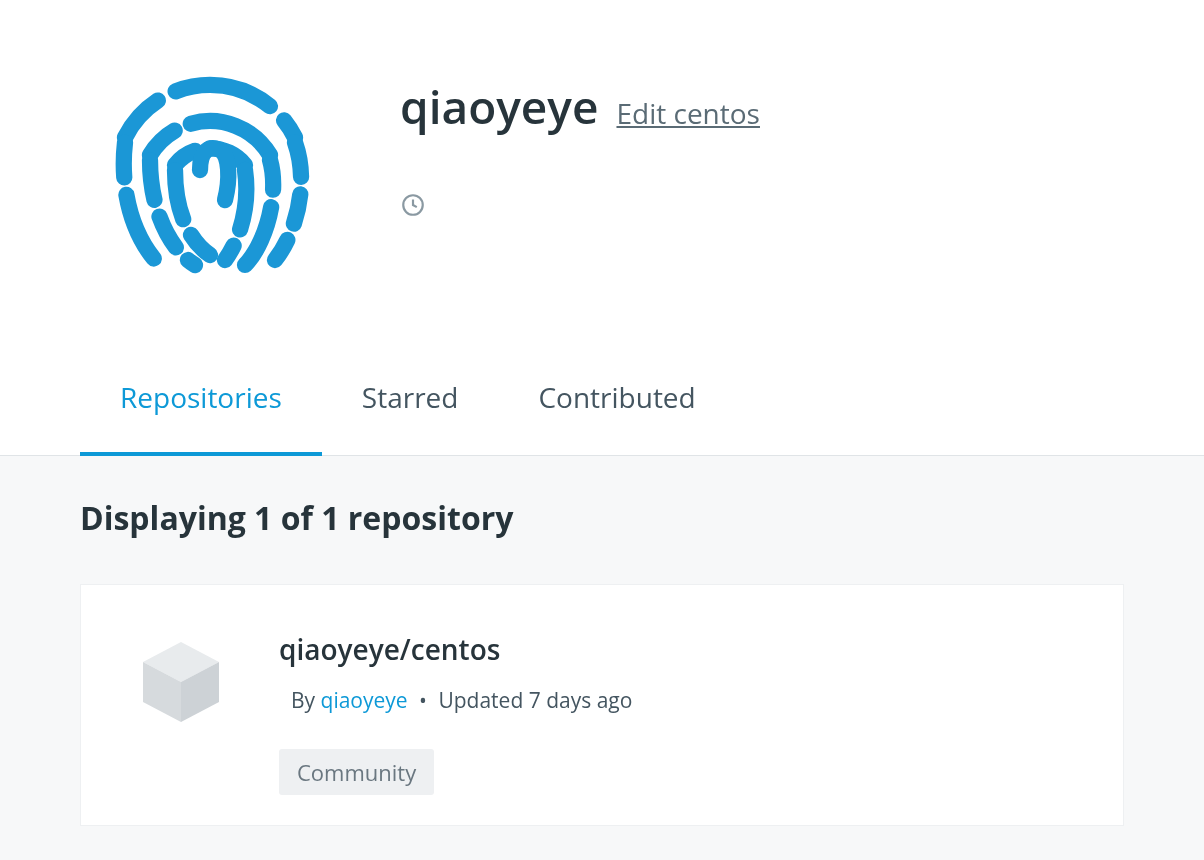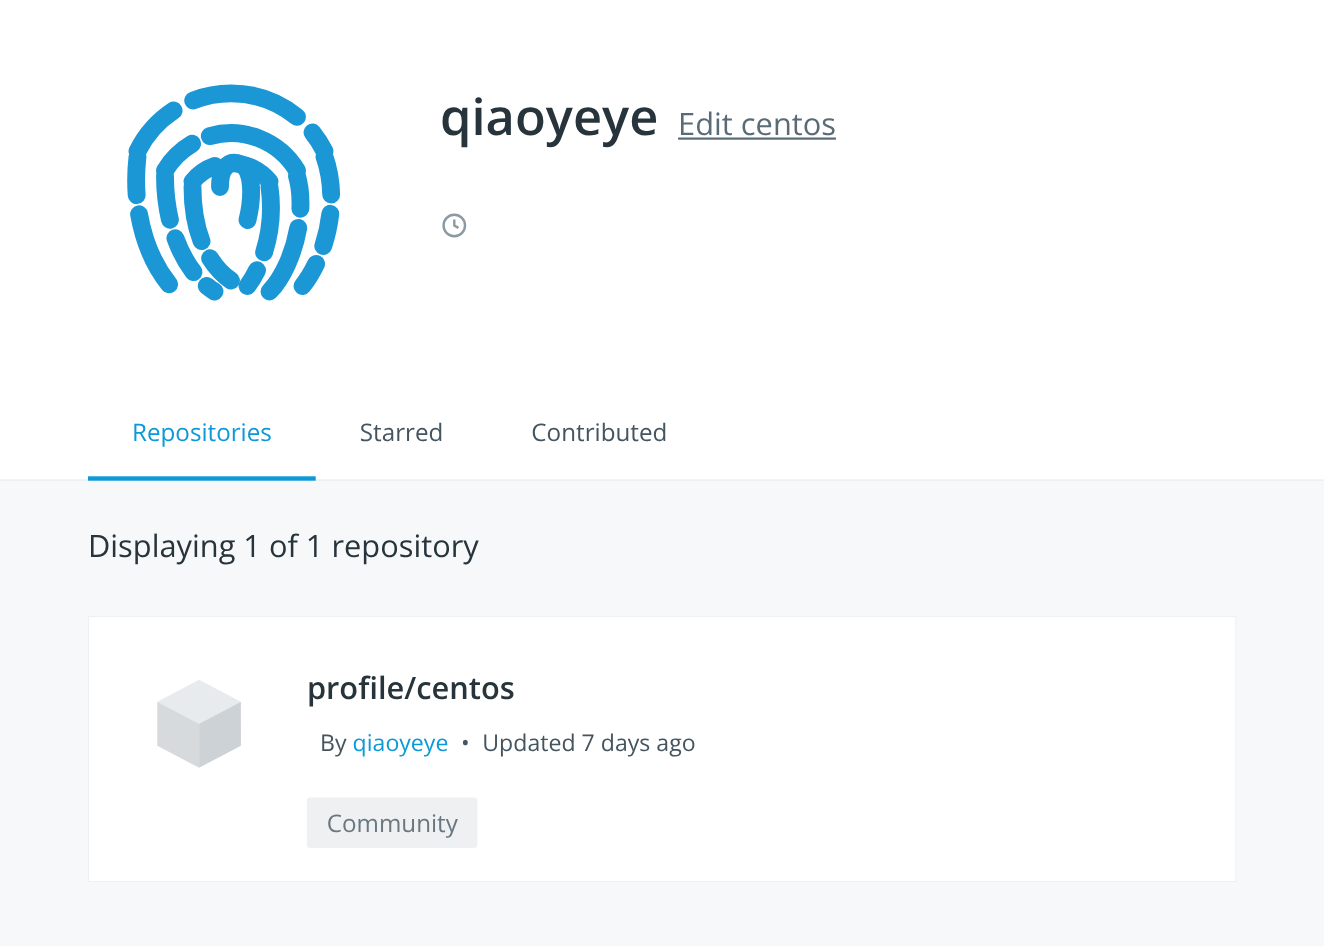--- a/index.html
+++ b/index.html
@@ -75,22 +75,22 @@
     }
     .tabs {
       margin-top: 80px;
       padding: 0 80px;
       display: flex;
       gap: 0;
       border-bottom: 1px solid #e0e4e7;
       background: #ffffff;
     }
     .tab {
-      padding: 18px 40px 28px 40px;
-      font-size: 22px;
+      padding: 18px 40px 39px 40px;
+      font-size: 28px;
       font-weight: 400;
       color: #445560;
       cursor: pointer;
       position: relative;
     }
     .tab.active {
       color: #0d99d7;
       font-weight: 500;
     }
     .tab.active::after {
@@ -101,23 +101,23 @@
       bottom: -1px;
       height: 4px;
       background: #0d99d7;
     }
     .content {
       background: #f7f8f9;
       padding: 40px 80px 80px 80px;
       min-height: 400px;
     }
     .count-text {
-      font-size: 28px;
-      color: #27343b;
-      font-weight: 400;
+      font-size: 32px;
+      color: #27343b;
+      font-weight: 700;
       margin-bottom: 45px;
     }
     .repo-card {
       background: #ffffff;
       border: 1px solid #eef0f2;
       padding: 45px 50px 30px 50px;
       display: flex;
       gap: 48px;
       align-items: flex-start;
     }
@@ -207,20 +207,20 @@
 
   <div class="repo-card">
     <div class="repo-icon">
       <svg viewBox="0 0 100 100">
         <polygon points="50,12 88,32 50,52 12,32" fill="#e8ebed"></polygon>
         <polygon points="12,32 50,52 50,92 12,72" fill="#d6dadd"></polygon>
         <polygon points="88,32 50,52 50,92 88,72" fill="#cdd2d6"></polygon>
       </svg>
     </div>
     <div class="repo-body">
-      <div class="repo-name">profile/centos</div>
+      <div class="repo-name">qiaoyeye/centos</div>
       <div class="repo-byline">
         <span>By </span><span class="owner">qiaoyeye</span><span class="dot"> • </span><span>Updated 7 days ago</span>
       </div>
       <span class="tag">Community</span>
     </div>
   </div>
 </div>
 
 </body></html>

